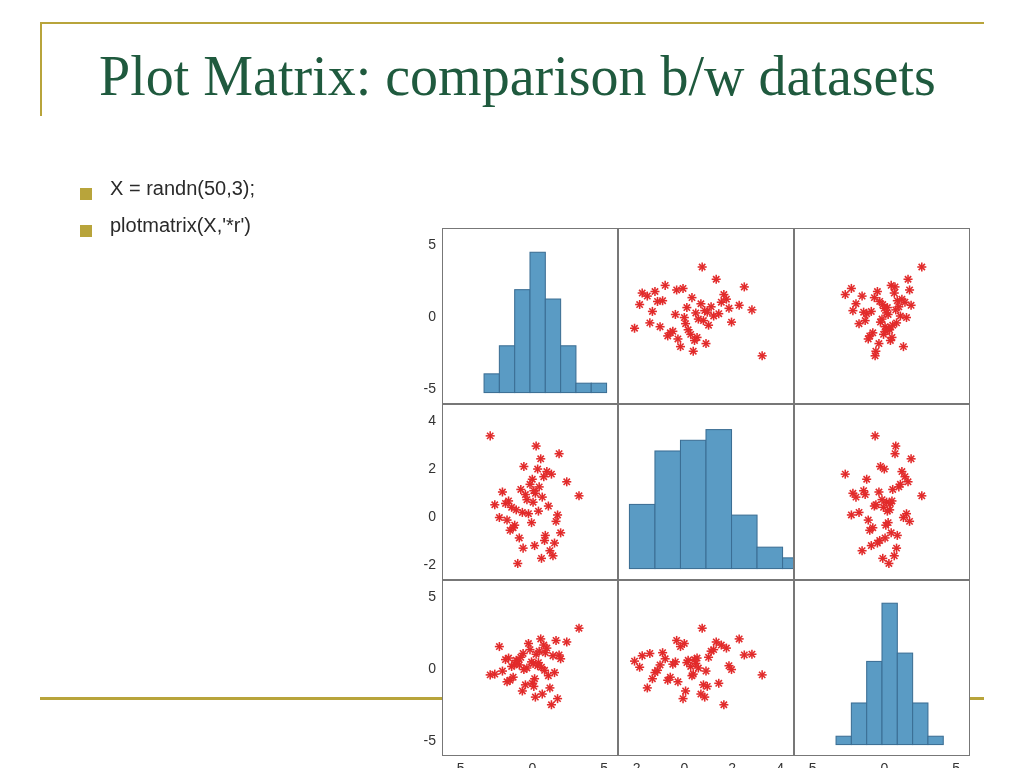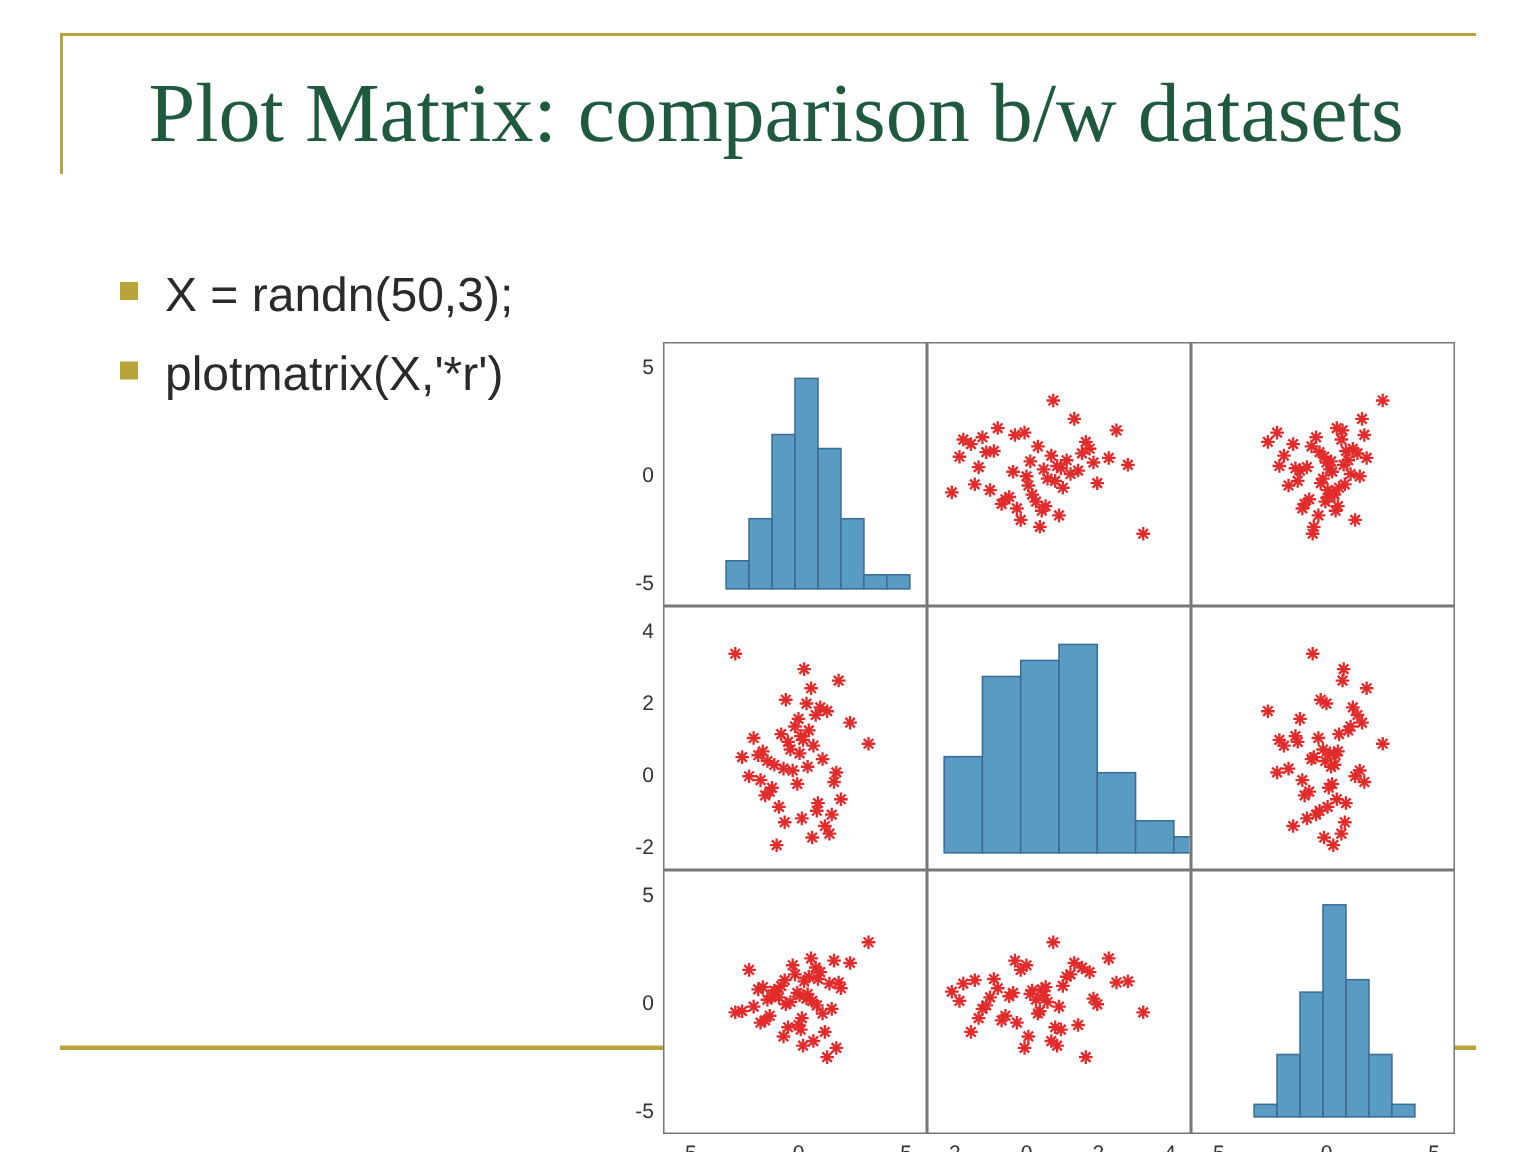--- a/index.html
+++ b/index.html
@@ -58,21 +58,21 @@
   left: 80px;
   right: 40px;
 }
 .bullets {
   list-style: none;
   padding: 0;
   margin: 0;
 }
 .bullets li {
   font-family: Arial, Helvetica, sans-serif;
-  font-size: 32px;
+  font-size: 20px;
   color: #2a2a2a;
   padding-left: 30px;
   position: relative;
   margin-bottom: 10px;
   line-height: 1.35;
 }
 .bullets li::before {
   content: '';
   position: absolute;
   left: 0;

